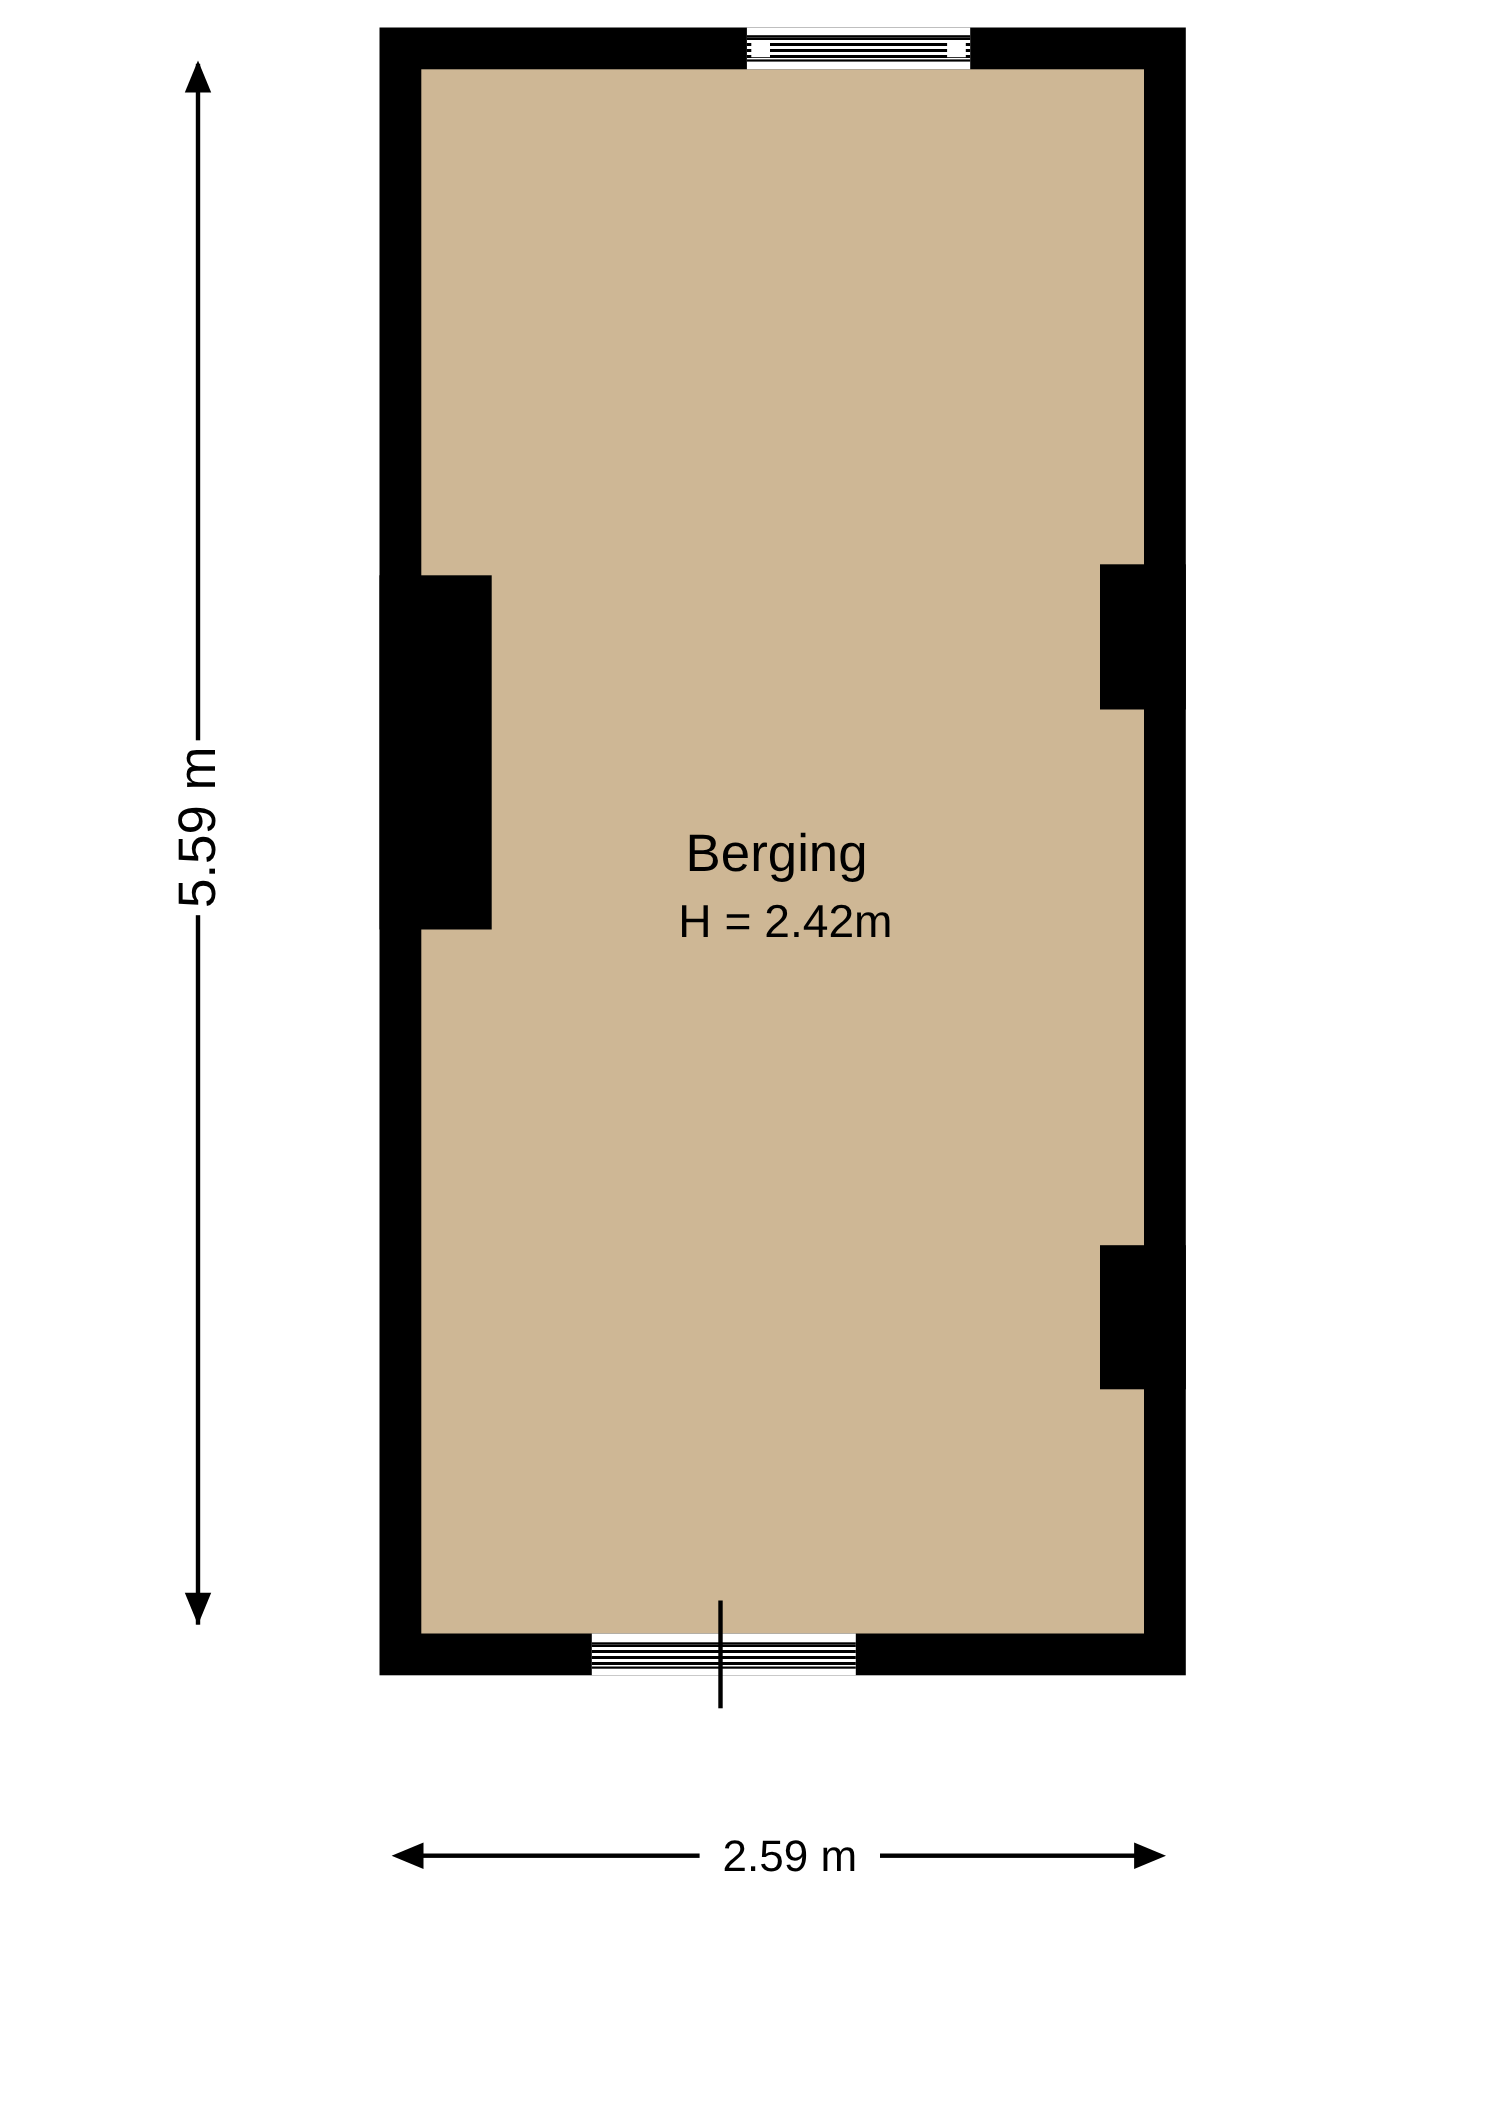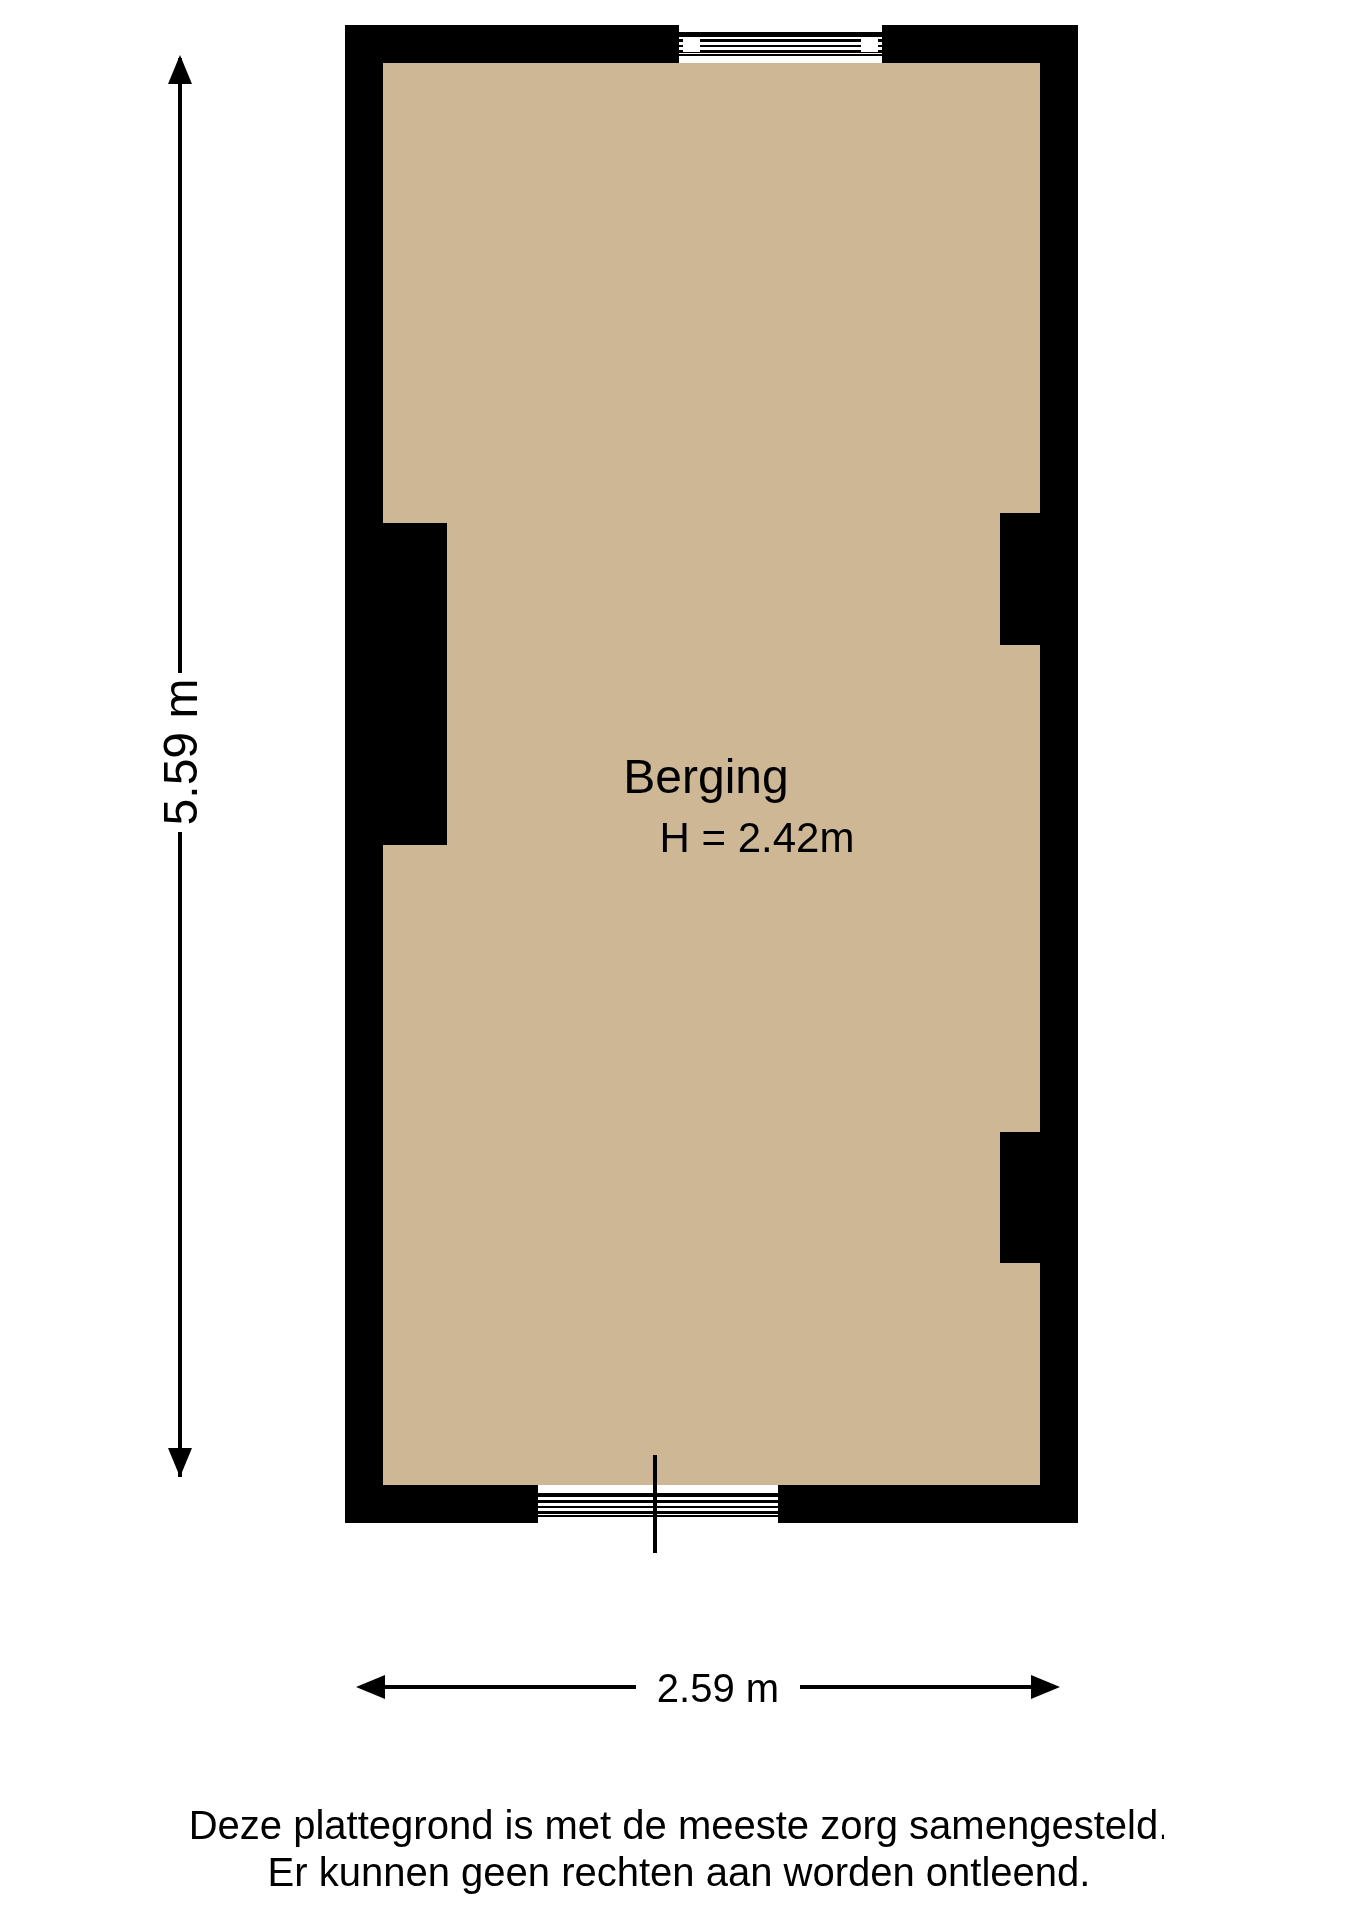--- a/index.html
+++ b/index.html
@@ -58,21 +58,20 @@
     left: 706px; top: 776px;
     transform: translate(-50%, -50%);
     font-size: 48px; color: var(--color-text, #000);
     white-space: nowrap;
   }
   .room-height-label {
     left: 714px; top: 838px;
     transform: translate(-50%, -50%);
     font-size: 42px; color: var(--color-text, #000);
     white-space: nowrap;
-    margin-left: 43px;
   }
 
   
   .dim-line { background: var(--color-wall, #000); }
   .v-seg-upper { left: 178px; top: 58px;  width: 4px; height: 615px; }
   .v-seg-lower { left: 178px; top: 832px; width: 4px; height: 645px; }
   .h-seg-left  { left: 382px; top: 1685px; width: 254px; height: 4px; }
   .h-seg-right { left: 800px; top: 1685px; width: 234px; height: 4px; }
 
   .arrowhead { width: 0; height: 0; }
@@ -148,18 +147,14 @@
   <div class="abs arrowhead arrow-up"></div>
   <div class="abs arrowhead arrow-down"></div>
   <div class="abs v-dim-label">5.59 m</div>
 
   <div class="abs dim-line h-seg-left"></div>
   <div class="abs dim-line h-seg-right"></div>
   <div class="abs arrowhead arrow-left"></div>
   <div class="abs arrowhead arrow-right"></div>
   <div class="abs h-dim-label">2.59 m</div>
 
-  <div class="abs disclaimer">
-    <div>Deze plattegrond is met de meeste zorg samengesteld.</div>
-    <div>Er kunnen geen rechten aan worden ontleend.</div>
-  </div>
 
 </div>
 
 </body></html>

